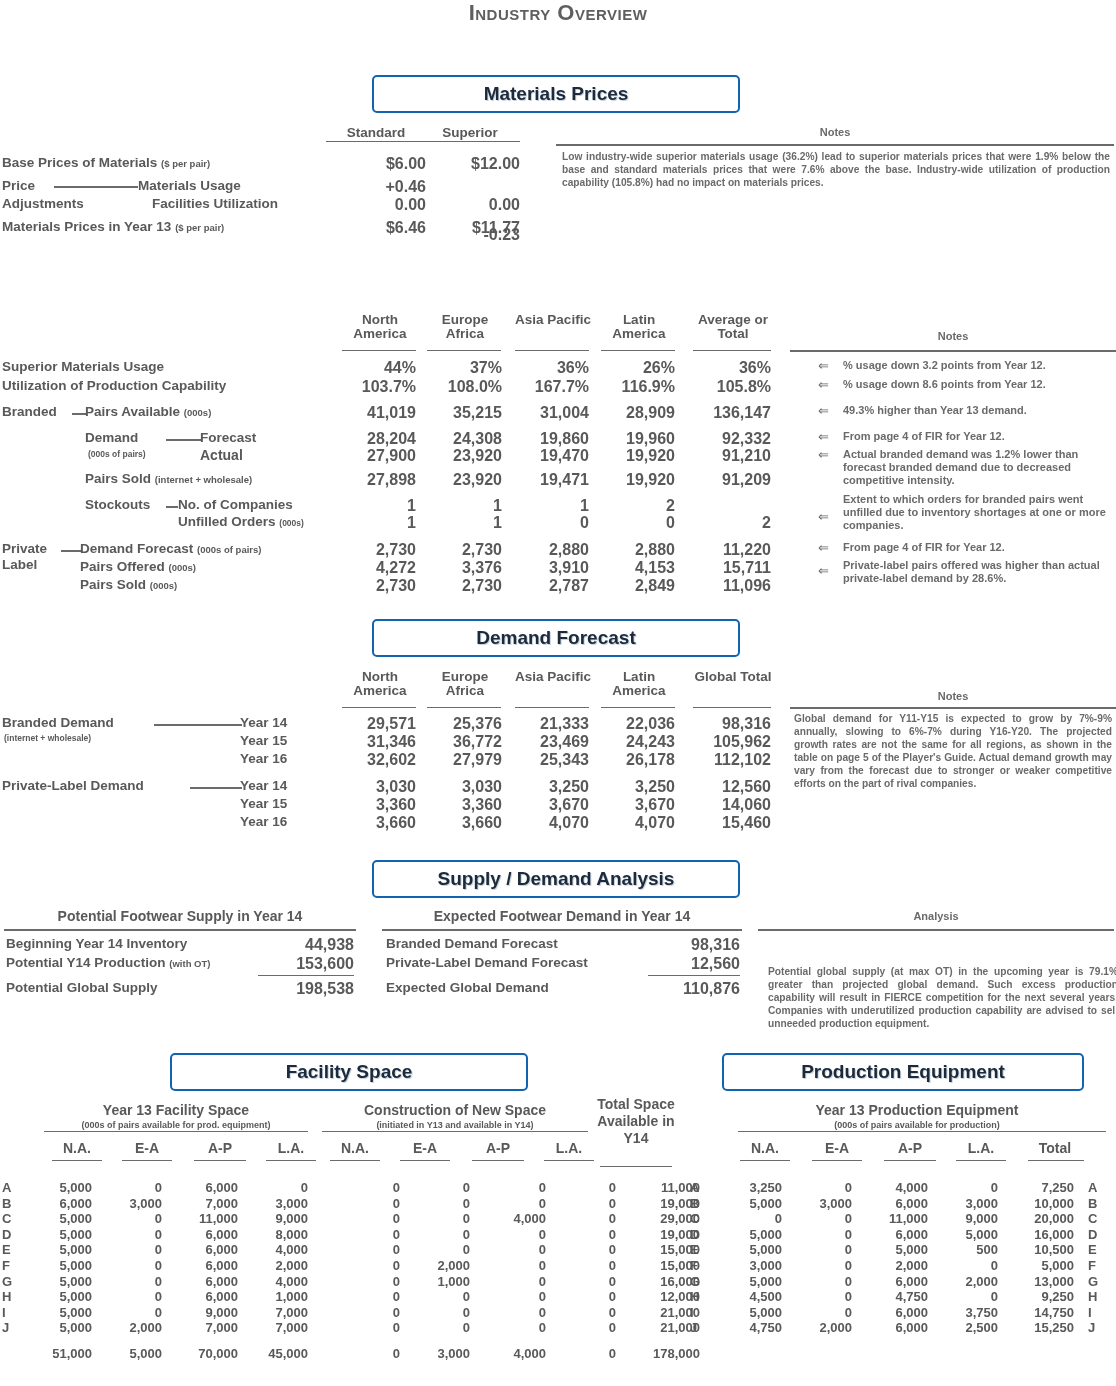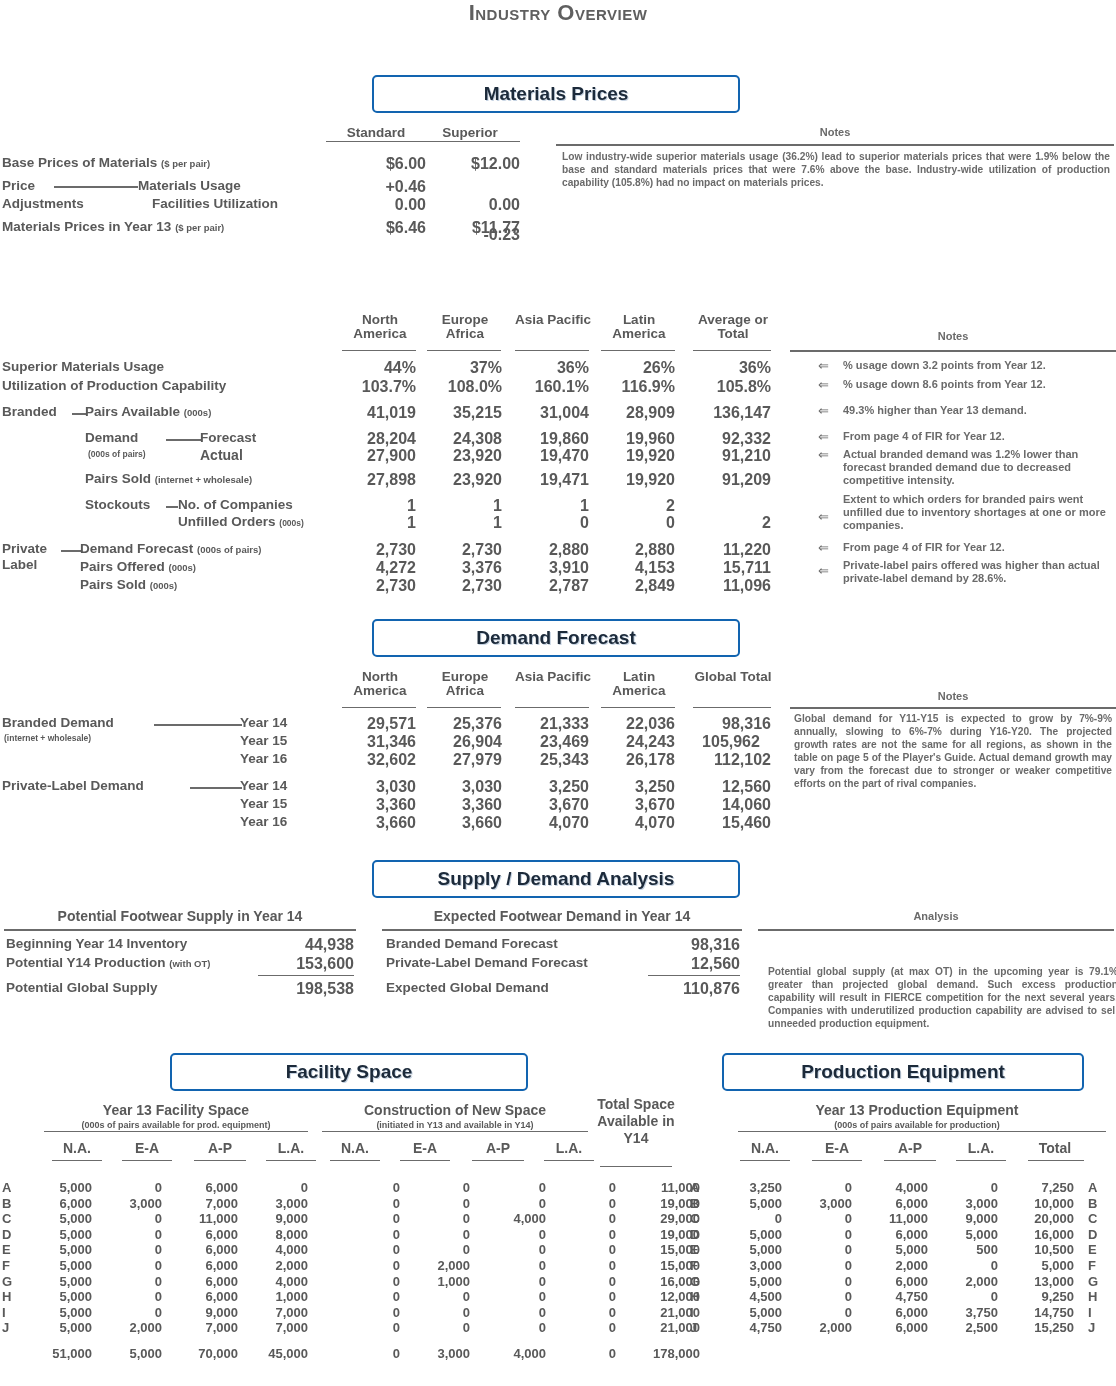--- a/index.html
+++ b/index.html
@@ -179,21 +179,21 @@
   <div class="abs" style="left:300px;top:359px;">
     <div class="abs b r" style="left:40px;width:76px;">44%</div>
     <div class="abs b r" style="left:126px;width:76px;">37%</div>
     <div class="abs b r" style="left:213px;width:76px;">36%</div>
     <div class="abs b r" style="left:299px;width:76px;">26%</div>
     <div class="abs b r" style="left:391px;width:80px;">36%</div>
   </div>
   <div class="abs" style="left:300px;top:378px;">
     <div class="abs b r" style="left:40px;width:76px;">103.7%</div>
     <div class="abs b r" style="left:126px;width:76px;">108.0%</div>
-    <div class="abs b r" style="left:213px;width:76px;">160.1%</div>
+    <div class="abs b r" style="left:213px;width:76px;">167.7%</div>
     <div class="abs b r" style="left:299px;width:76px;">116.9%</div>
     <div class="abs b r" style="left:391px;width:80px;">105.8%</div>
   </div>
   <div class="abs" style="left:300px;top:404px;">
     <div class="abs b r" style="left:40px;width:76px;">41,019</div>
     <div class="abs b r" style="left:126px;width:76px;">35,215</div>
     <div class="abs b r" style="left:213px;width:76px;">31,004</div>
     <div class="abs b r" style="left:299px;width:76px;">28,909</div>
     <div class="abs b r" style="left:391px;width:80px;">136,147</div>
   </div>
@@ -316,24 +316,24 @@
 
   <div class="abs" style="left:300px;top:715px;">
     <div class="abs b r" style="left:40px;width:76px;">29,571</div>
     <div class="abs b r" style="left:126px;width:76px;">25,376</div>
     <div class="abs b r" style="left:213px;width:76px;">21,333</div>
     <div class="abs b r" style="left:299px;width:76px;">22,036</div>
     <div class="abs b r" style="left:391px;width:80px;">98,316</div>
   </div>
   <div class="abs" style="left:300px;top:733px;">
     <div class="abs b r" style="left:40px;width:76px;">31,346</div>
-    <div class="abs b r" style="left:126px;width:76px;">26,904</div>
+    <div class="abs b r" style="left:126px;width:76px;">36,772</div>
     <div class="abs b r" style="left:213px;width:76px;">23,469</div>
     <div class="abs b r" style="left:299px;width:76px;">24,243</div>
-    <div class="abs b r" style="left:391px;width:80px;text-align:center;">105,962</div>
+    <div class="abs b r" style="left:391px;width:80px;">105,962</div>
   </div>
   <div class="abs" style="left:300px;top:751px;">
     <div class="abs b r" style="left:40px;width:76px;">32,602</div>
     <div class="abs b r" style="left:126px;width:76px;">27,979</div>
     <div class="abs b r" style="left:213px;width:76px;">25,343</div>
     <div class="abs b r" style="left:299px;width:76px;">26,178</div>
     <div class="abs b r" style="left:391px;width:80px;">112,102</div>
   </div>
 
   <div class="abs b" style="left:2px;top:778px;font-size:13.5px;">Private-Label Demand</div>

